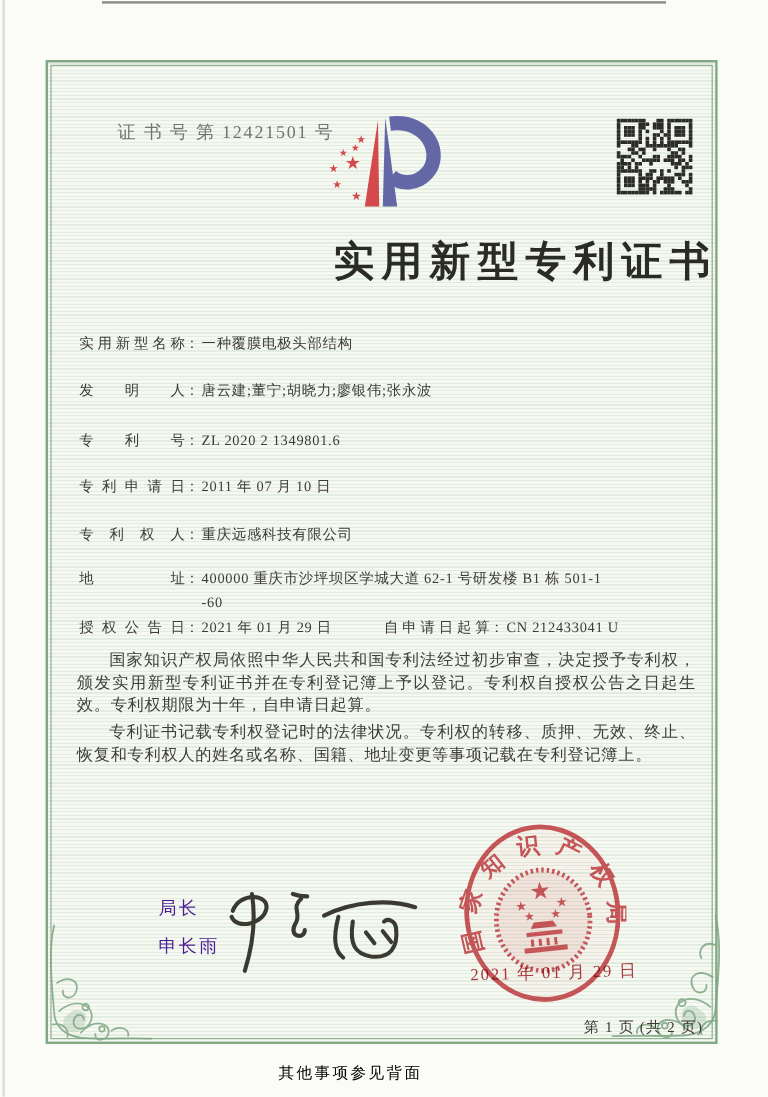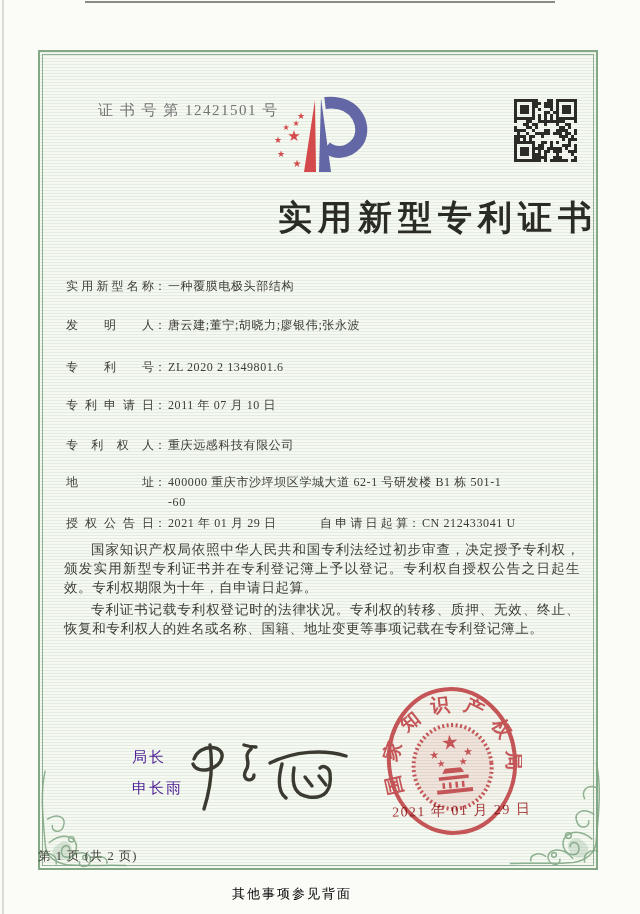--- a/index.html
+++ b/index.html
@@ -58,21 +58,21 @@
   .director{left:88px;z-index:2;font-family:"Liberation Sans","DejaVu Sans",sans-serif;
     font-size:15px;color:#4c1d95;letter-spacing:2px;margin-left:44px;}
   .sig{left:172px;top:735px;width:192px;height:90px;z-index:2;}
   
   .seal{left:382px;top:683px;width:140px;height:160px;z-index:3;mix-blend-mode:multiply;}
   .seal-date{
     left:392px;top:802px;z-index:4;font-size:14px;letter-spacing:1.5px;
     color:#b03b42;transform:rotate(-1.5deg);mix-blend-mode:multiply;
   }
   
-  .page-number{left:38px;top:848px;width:560px;text-align:left;font-size:12.5px;letter-spacing:1px;z-index:2;}
+  .page-number{left:26px;top:848px;width:560px;text-align:right;font-size:12.5px;letter-spacing:1px;z-index:2;}
   .back-note{left:36px;top:885px;width:512px;text-align:center;font-size:13px;letter-spacing:2px;color:#000000;z-index:2;}
   
   .flourish{z-index:1;}
   .flourish.bl{left:39px;top:767px;width:92px;height:104px;}
   .flourish.br{left:506px;top:757px;width:96px;height:114px;transform:scaleX(-1);}
 </style>
 </head>
 <body>
 
 <div class="abs scan-top"></div>

